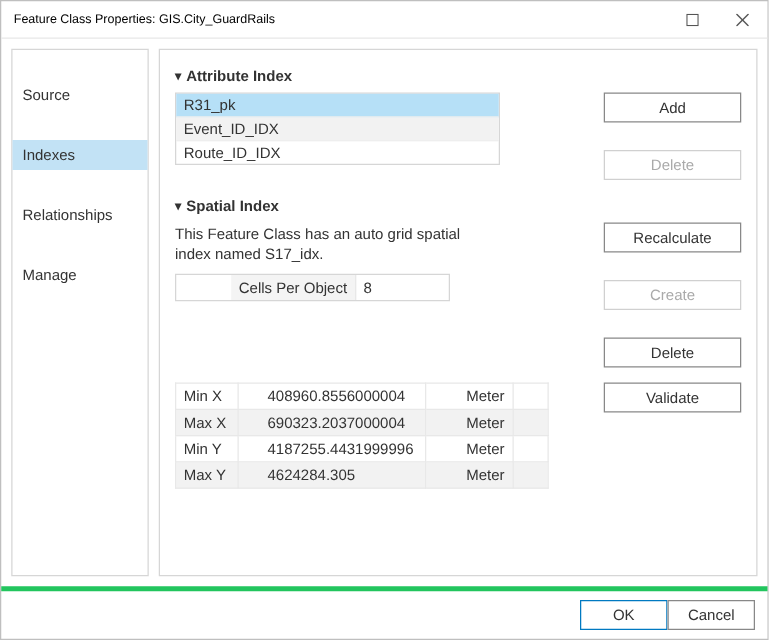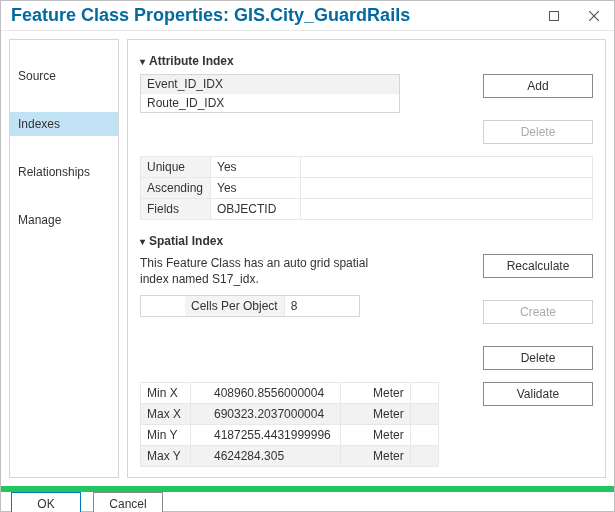--- a/index.html
+++ b/index.html
@@ -1,19 +1,19 @@
 <!DOCTYPE html>
 <html><head>
 <meta charset="utf-8">
 <style>
   * { box-sizing: border-box; }
   html, body { margin: 0; padding: 0; font-family: "Segoe UI", Tahoma, sans-serif; font-size: 12px; color: #333; }
   .window { width: 615px; height: 512px; border: 1px solid #bfbfbf; background: #fff; display: flex; flex-direction: column; }
   .titlebar { height: 30px; display: flex; align-items: center; padding: 0 0 0 10px; border-bottom: 1px solid #e8e8e8; }
-  .titlebar .title { flex: 1; color: #0369a1; font-size: 18px; font-weight: bold; }
+  .titlebar .title { flex: 1; color: #000000; font-size: 10px; }
   .titlebar .wbtn { width: 40px; height: 30px; display: flex; align-items: center; justify-content: center; color: #555; }
   .titlebar .wbtn svg { width: 10px; height: 10px; }
   .body { flex: 1; display: flex; gap: 8px; padding: 8px; }
   .sidebar { width: 110px; border: 1px solid #d6d6d6; background: #fff; }
   .sidebar .nav-item { padding: 5px 8px; cursor: default; margin-top: 24px; }
   .sidebar .nav-item.selected { background: #c2e2f5; }
   .content { flex: 1; border: 1px solid #d6d6d6; padding: 10px 12px; overflow: auto; }
   .section-head { display: flex; align-items: center; gap: 4px; margin: 4px 0 6px 0; font-weight: bold; }
   .section-head .chev { font-size: 10px; }
   .row { display: flex; gap: 12px; align-items: flex-start; }
@@ -34,21 +34,21 @@
   .cpo .k { padding: 3px 6px; border-right: 1px solid #e8e8e8; background: #f4f4f4; }
   .cpo .v { padding: 3px 6px; flex: 1; }
   .ext-wrap { display: flex; gap: 12px; margin-top: 12px; align-items: flex-start; }
   .ext-table { border: 1px solid #d6d6d6; border-collapse: collapse; }
   .ext-table td { border: 1px solid #e8e8e8; padding: 3px 6px; }
   .ext-table td.key { width: 50px; }
   .ext-table td.val { width: 150px; padding-left: 23px; }
   .ext-table td.unit { width: 50px; padding-left: 32px; }
   .ext-table tr.alt td { background: #f2f2f2; }
   .ext-table td.blank { width: 28px; background: #fff; }
-  .footer { height: 42px; border-top: 6px solid #22c55e; display: flex; align-items: center; gap: 12px; padding: 0 10px; }
+  .footer { height: 42px; border-top: 4px solid #22c55e; display: flex; align-items: center; justify-content: flex-end; gap: 0; padding: 0 10px; }
   .fbtn { min-width: 70px; height: 24px; border: 1px solid #888; background: #fff; display: flex; align-items: center; justify-content: center; }
   .fbtn.primary { border-color: #0079c1; }
 </style>
 </head>
 <body>
 
 <div class="window">
   <div class="titlebar">
     <div class="title">Feature Class Properties: GIS.City_GuardRails</div>
     <div class="wbtn">
@@ -74,48 +74,30 @@
 
     <div class="content">
 
       <div class="section-head">
         <span class="chev">▾</span>
         <span>Attribute Index</span>
       </div>
 
       <div class="row">
         <div class="index-list">
+          <div class="idx-row sel">R31_pk</div>
           <div class="idx-row alt">Event_ID_IDX</div>
           <div class="idx-row">Route_ID_IDX</div>
         </div>
         <div class="btncol">
           <div class="btn">Add</div>
           <div class="btn disabled">Delete</div>
         </div>
       </div>
 
-      <table class="kv-table">
-        <tbody>
-            <tr>
-          <td class="key">Unique</td>
-          <td class="val">Yes</td>
-          <td></td>
-        </tr>
-        <tr>
-          <td class="key">Ascending</td>
-          <td class="val">Yes</td>
-          <td></td>
-        </tr>
-        <tr>
-          <td class="key">Fields</td>
-          <td class="val">OBJECTID</td>
-          <td></td>
-        </tr>
-      </tbody>
-        </table>
 
       <div class="section-head" style="margin-top:14px;">
         <span class="chev">▾</span>
         <span>Spatial Index</span>
       </div>
 
       <div class="row">
         <div style="flex:0 0 260px;">
           <div class="spatial-desc">This Feature Class has an auto grid spatial index named S17_idx.</div>
           <div class="cpo">

